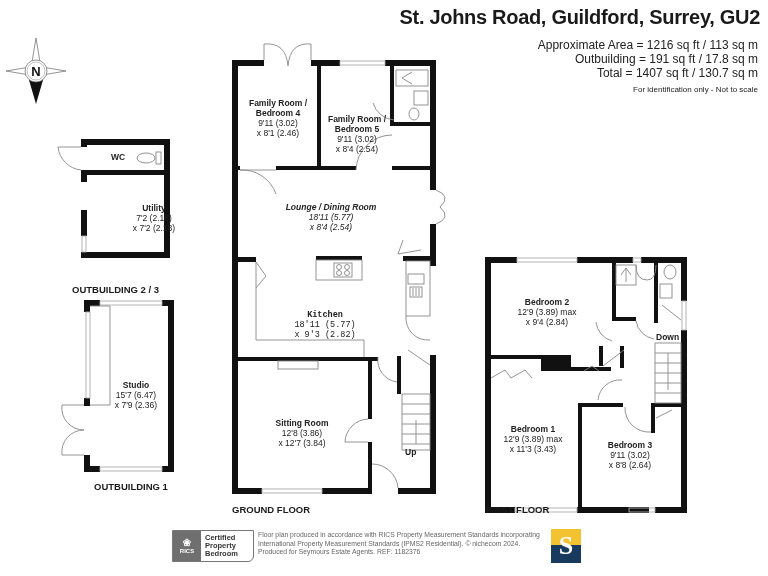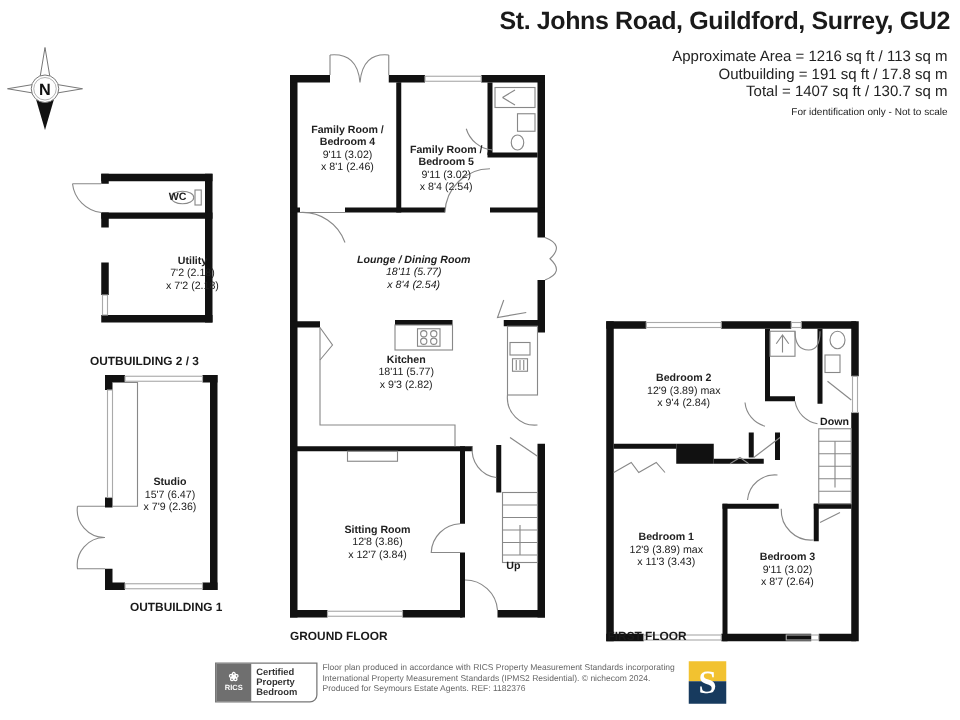--- a/index.html
+++ b/index.html
@@ -238,21 +238,21 @@
   <div class="name">Family Room /</div>
   <div class="name">Bedroom 5</div>
   <div>9'11 (3.02)</div>
   <div>x 8'4 (2.54)</div>
 </div>
 <div class="room-label" style="left:331px; top:202px;font-style:italic;">
   <div class="name">Lounge / Dining Room</div>
   <div>18'11 (5.77)</div>
   <div>x 8'4 (2.54)</div>
 </div>
-<div class="room-label" style="left:325px; top:282px;">
+<div class="room-label" style="left:325px; top:310px;font-family:Liberation Mono, monospace;">
   <div class="name">Kitchen</div>
   <div>18'11 (5.77)</div>
   <div>x 9'3 (2.82)</div>
 </div>
 <div class="room-label" style="left:302px; top:418px;">
   <div class="name">Sitting Room</div>
   <div>12'8 (3.86)</div>
   <div>x 12'7 (3.84)</div>
 </div>
 <div class="small-label" style="left:405px; top:447px;">Up</div>
@@ -264,41 +264,41 @@
   <div>x 9'4 (2.84)</div>
 </div>
 <div class="room-label" style="left:533px; top:424px;">
   <div class="name">Bedroom 1</div>
   <div>12'9 (3.89) max</div>
   <div>x 11'3 (3.43)</div>
 </div>
 <div class="room-label" style="left:630px; top:440px;">
   <div class="name">Bedroom 3</div>
   <div>9'11 (3.02)</div>
-  <div>x 8'7 (2.64)</div>
+  <div>x 8'8 (2.64)</div>
 </div>
 <div class="small-label" style="left:656px; top:332px;">Down</div>
 <div class="floor-label" style="left:486px; top:504px;">FIRST FLOOR</div>
 
-<div class="room-label" style="left:118px; top:152px;margin-left:24px;">
+<div class="room-label" style="left:118px; top:152px;">
   <div class="name">WC</div>
 </div>
 <div class="room-label" style="left:124px; top:203px;margin-left:30px;">
   <div class="name">Utility</div>
   <div>7'2 (2.18)</div>
   <div>x 7'2 (2.18)</div>
 </div>
 <div class="floor-label" style="left:72px; top:284px;">OUTBUILDING 2 / 3</div>
 
 <div class="room-label" style="left:136px; top:380px;">
   <div class="name">Studio</div>
   <div>15'7 (6.47)</div>
   <div>x 7'9 (2.36)</div>
 </div>
-<div class="floor-label" style="left:104px; top:481px;text-align:center;">OUTBUILDING 1</div>
+<div class="floor-label" style="left:94px; top:481px;text-align:center;">OUTBUILDING 1</div>
 
 <div class="rics">
   <div class="logo">
     <span class="g">❀</span>
     <span>RICS</span>
   </div>
   <div class="txt">
     <div>Certified</div>
     <div>Property</div>
     <div>Bedroom</div>

